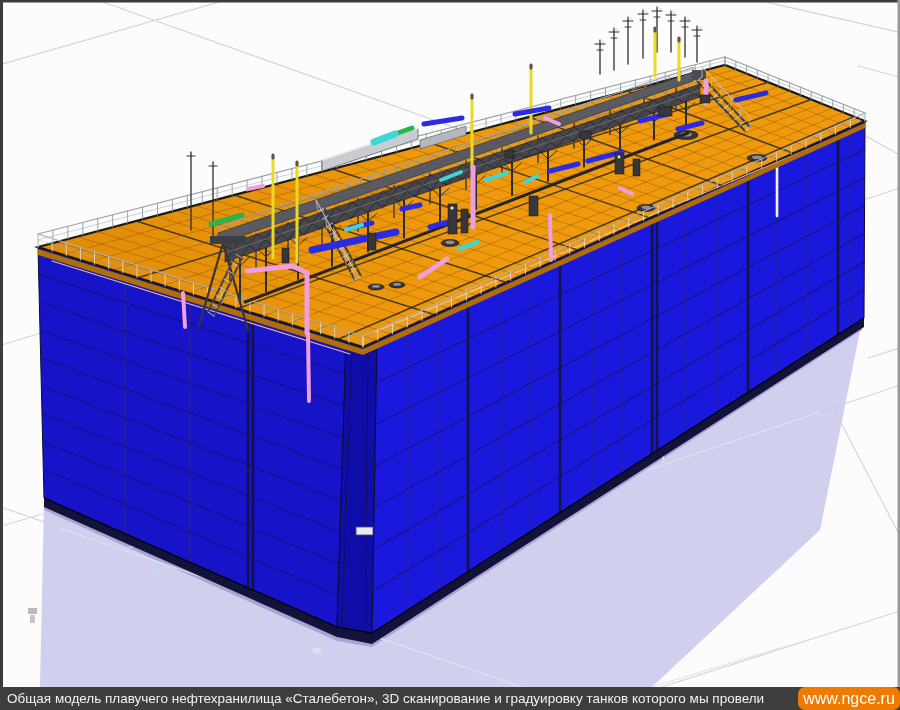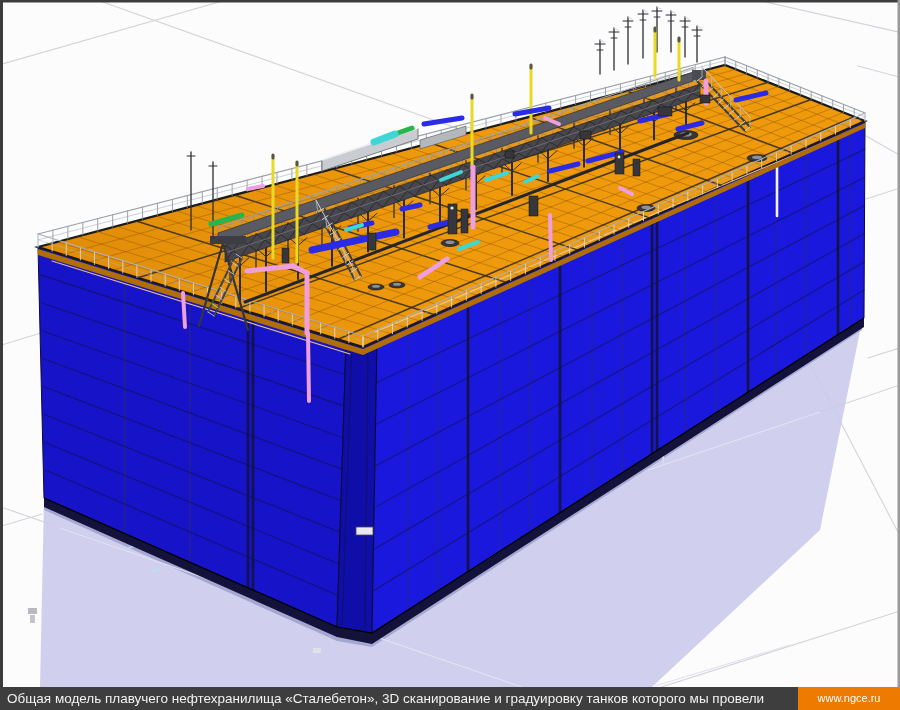--- a/index.html
+++ b/index.html
@@ -11,22 +11,22 @@
   .viewport{position:absolute;top:0;left:0;width:900px;height:687px;display:block;}
   .caption-bar{
     position:absolute;left:0;bottom:0;width:900px;height:23px;
     display:flex;align-items:stretch;background:var(--caption_bg,#3e3e3e);gap:12px;
   }
   .caption-text{
     flex:1;color:var(--caption_text,#f2f2f2);font-size:13.5px;line-height:23px;
     padding-left:7px;white-space:nowrap;overflow:hidden;
   }
   .url-box{
-    width:102px;background:var(--url_bg,#ee7b00);color:#fff;font-size:11px;
-    line-height:23px;text-align:center;cursor:pointer;
+    width:102px;background:var(--url_bg,#ee7b00);color:#fff;font-size:16px;
+    line-height:23px;text-align:center;cursor:pointer;border-radius:7px;
   }
 </style>
 </head>
 <body>
 
 <div class="frame">
   <svg id="scene" class="viewport" viewBox="0 0 900 687">
       <g>
         <rect x="0" y="0" width="900" height="687" fill="#fcfcfd"></rect>
       </g>

